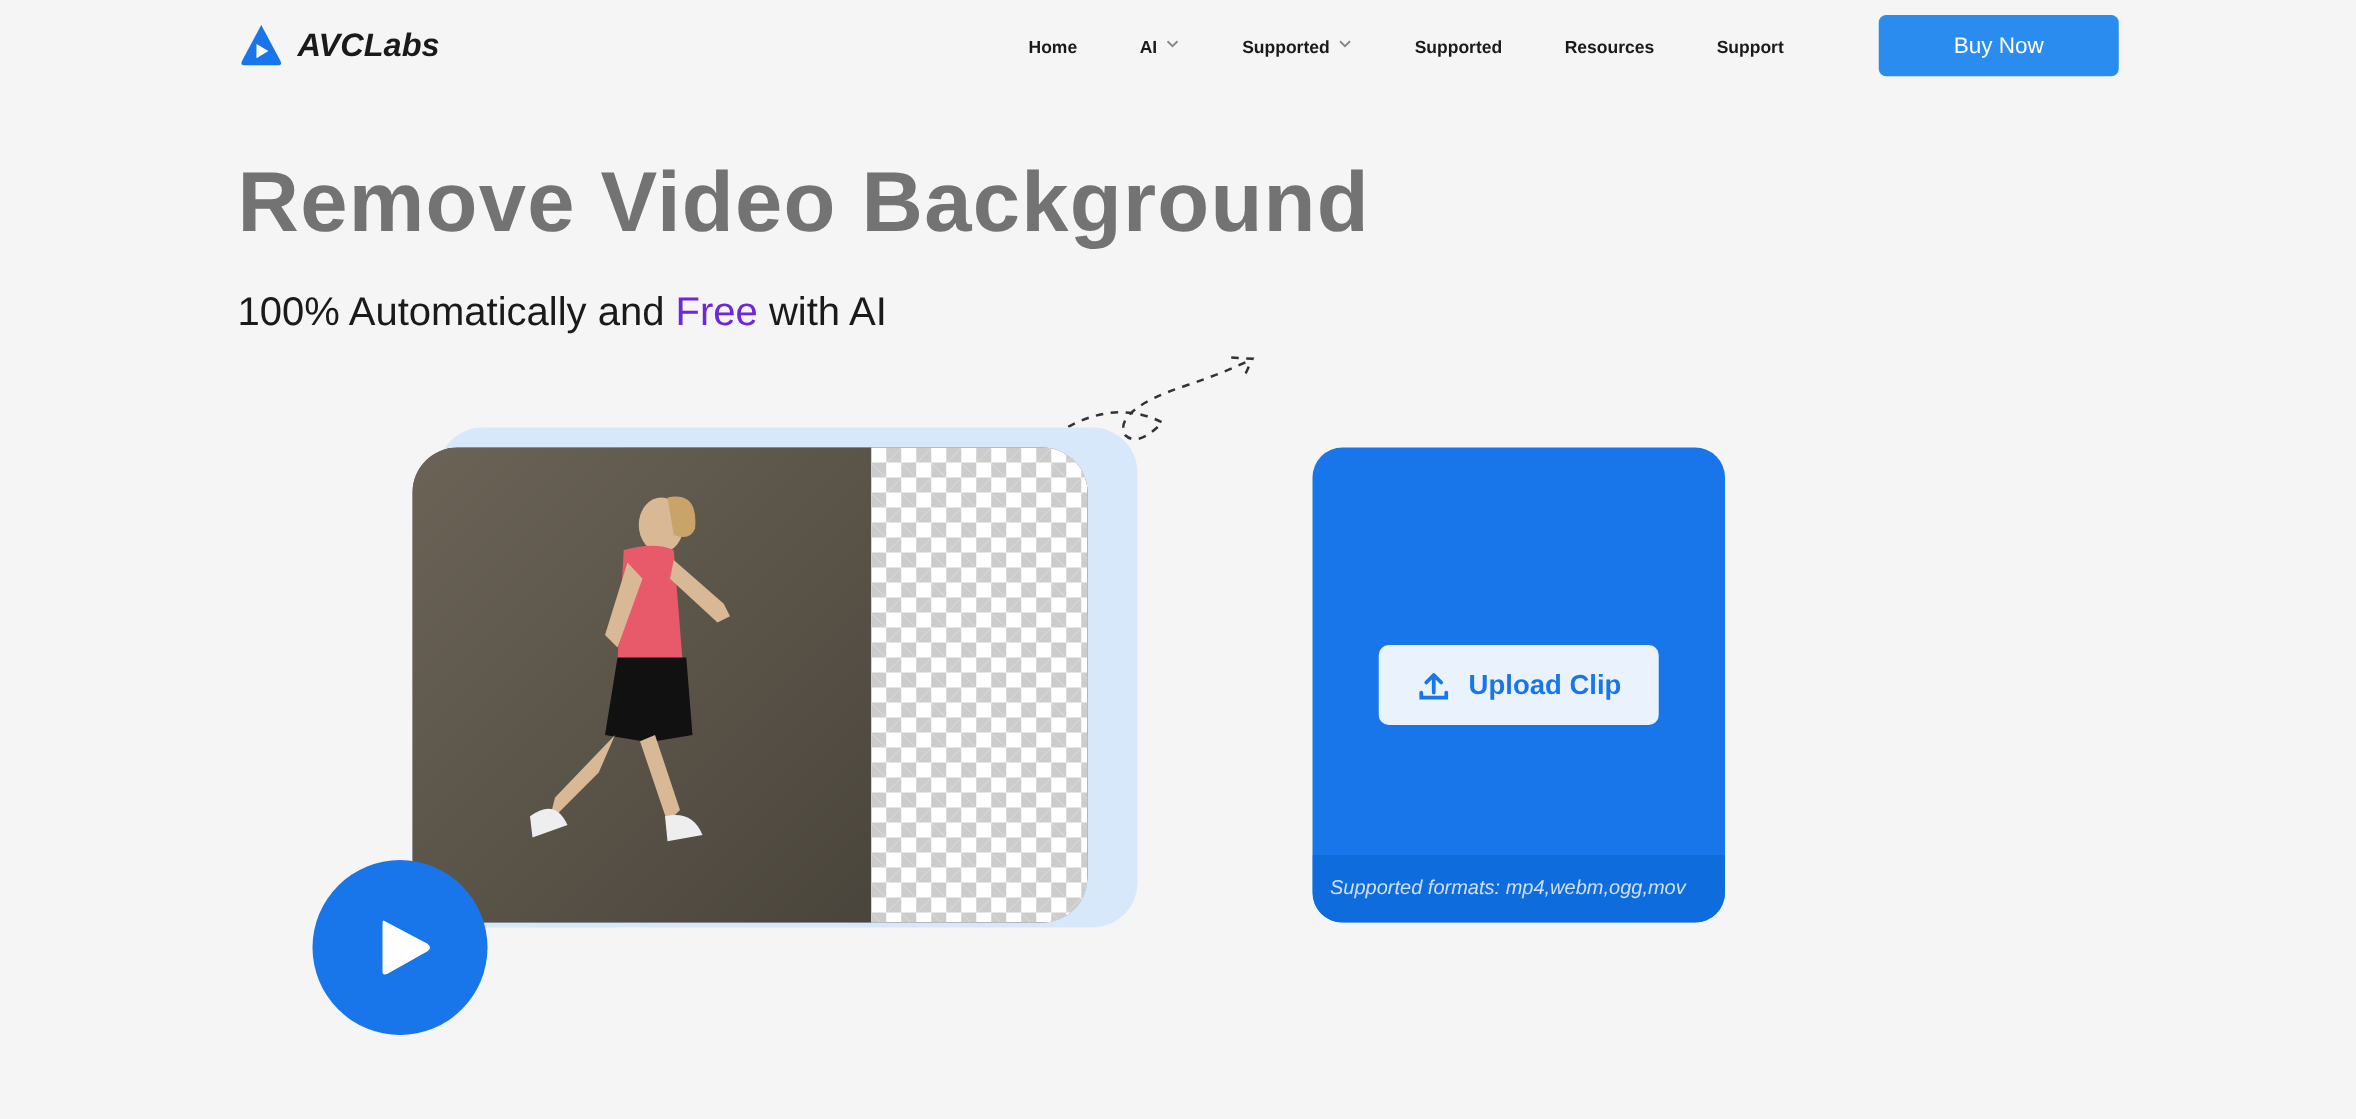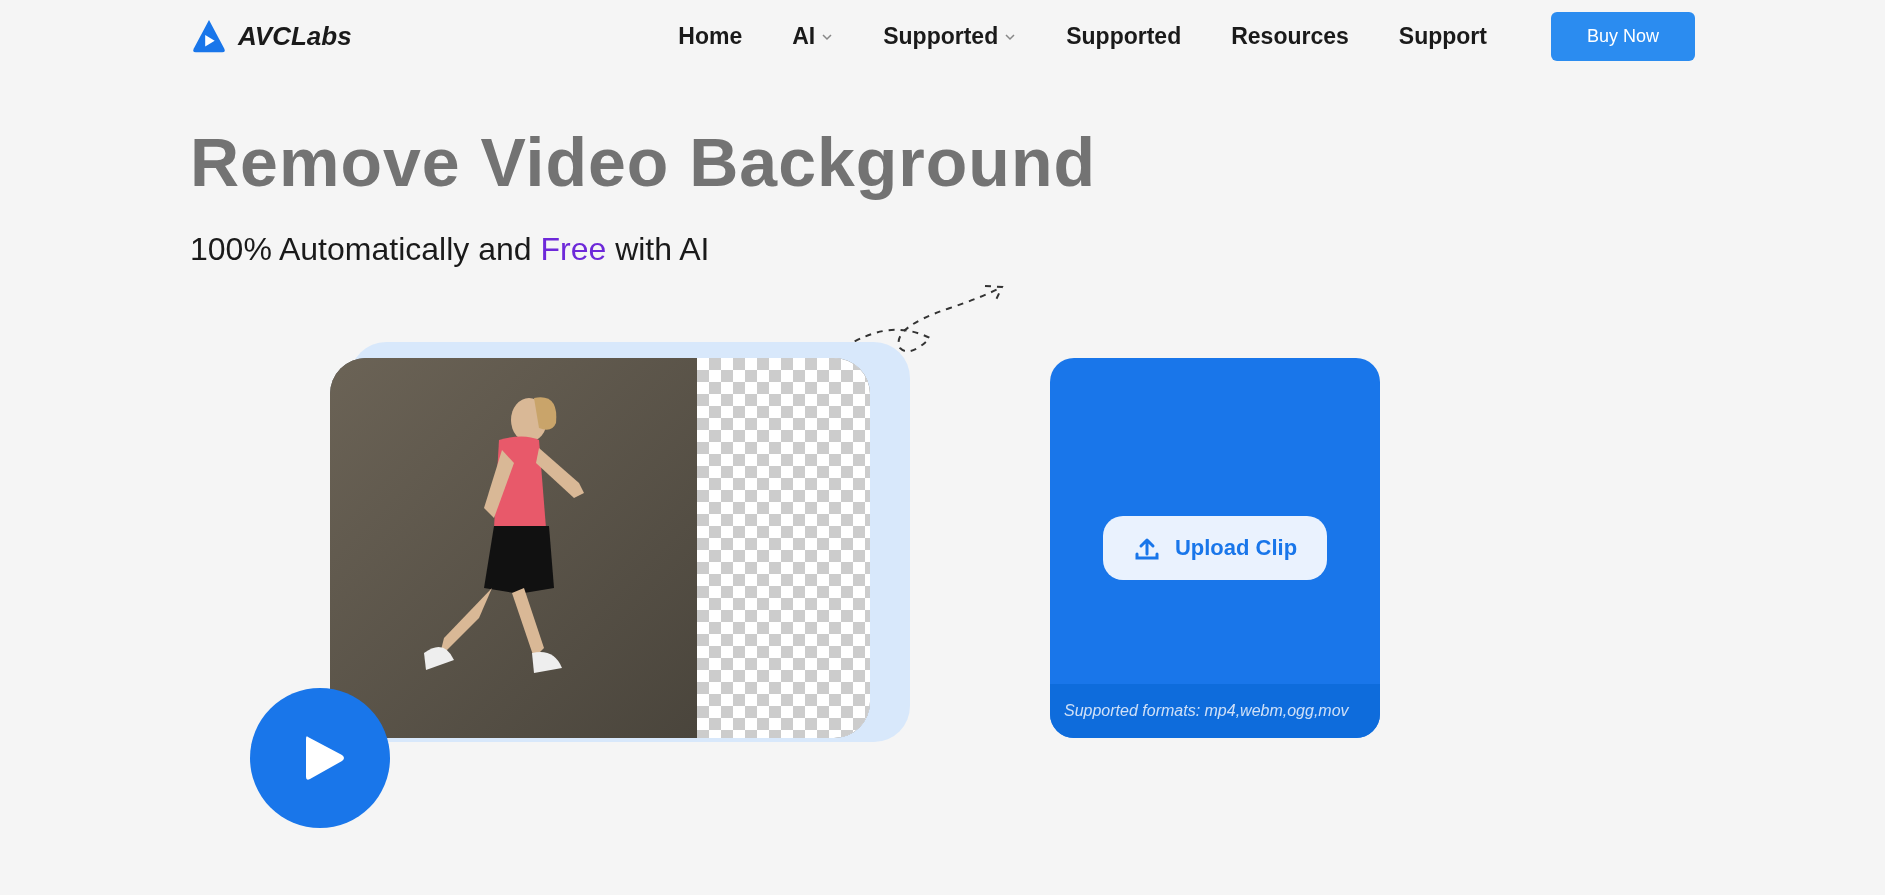--- a/index.html
+++ b/index.html
@@ -28,37 +28,36 @@
   font-style: italic;
   color: #1a1a1a;
 }
 .nav {
   display: flex;
   align-items: center;
   gap: 50px;
 }
 .nav-item {
   display: flex;
-  align-items: center;
   gap: 6px;
-  font-size: 23px;
+  font-size: 14px;
   font-weight: 600;
   color: #1a1a1a;
   cursor: pointer;
 }
 .buy-btn {
   background: #2b8cf0;
   color: #fff;
   border: none;
   border-radius: 6px;
-  padding: 14px 36px;
+  padding: 14px 60px;
   font-size: 18px;
   font-weight: 500;
   cursor: pointer;
-  margin-left: 24px;
+  margin-left: 36px;
 }
 .main {
   padding: 50px 190px 0;
 }
 .title {
   font-size: 68px;
   font-weight: 900;
   color: #737373;
   letter-spacing: 1px;
   margin-bottom: 30px;
@@ -151,21 +150,21 @@
   display: flex;
   flex-direction: column;
   align-items: center;
   justify-content: center;
   position: relative;
   overflow: hidden;
 }
 .upload-btn {
   background: #eaf2fe;
   border: none;
-  border-radius: 20px;
+  border-radius: 8px;
   padding: 18px 30px;
   display: flex;
   align-items: center;
   gap: 14px;
   cursor: pointer;
 }
 .upload-btn span {
   color: #1976ea;
   font-size: 22px;
   font-weight: 700;

